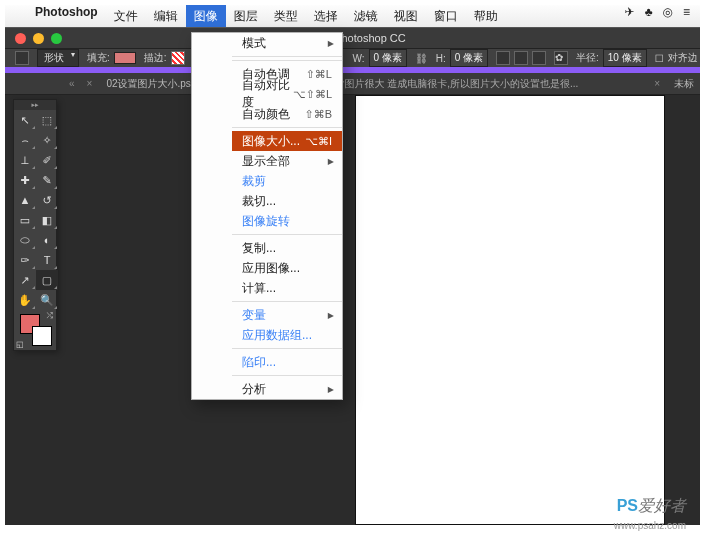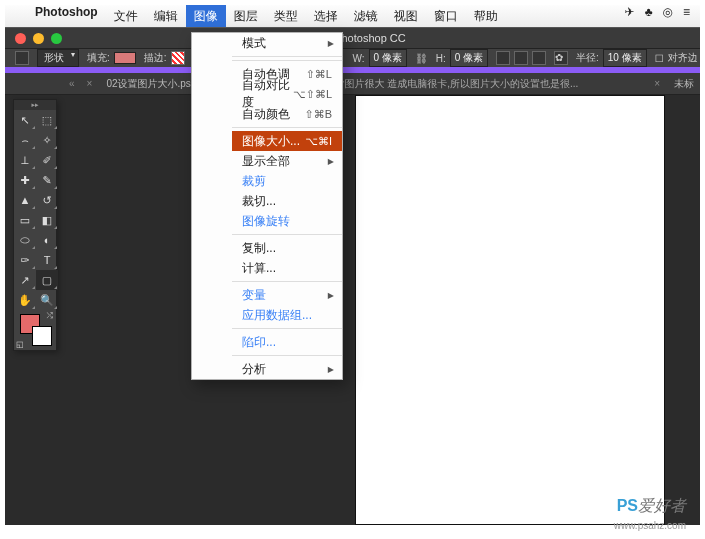--- a/index.html
+++ b/index.html
@@ -220,20 +220,23 @@
         <span>裁切...</span>
       </div>
       <div class="row dim">
         <span>图像旋转</span>
       </div>
       <hr>
       <div class="row">
         <span>复制...</span>
       </div>
       <div class="row">
+        <span>应用图像...</span>
+      </div>
+      <div class="row">
         <span>计算...</span>
       </div>
       <hr>
       <div class="row sub dim">
         <span>变量</span>
       </div>
       <div class="row dim">
         <span>应用数据组...</span>
       </div>
       <hr>

